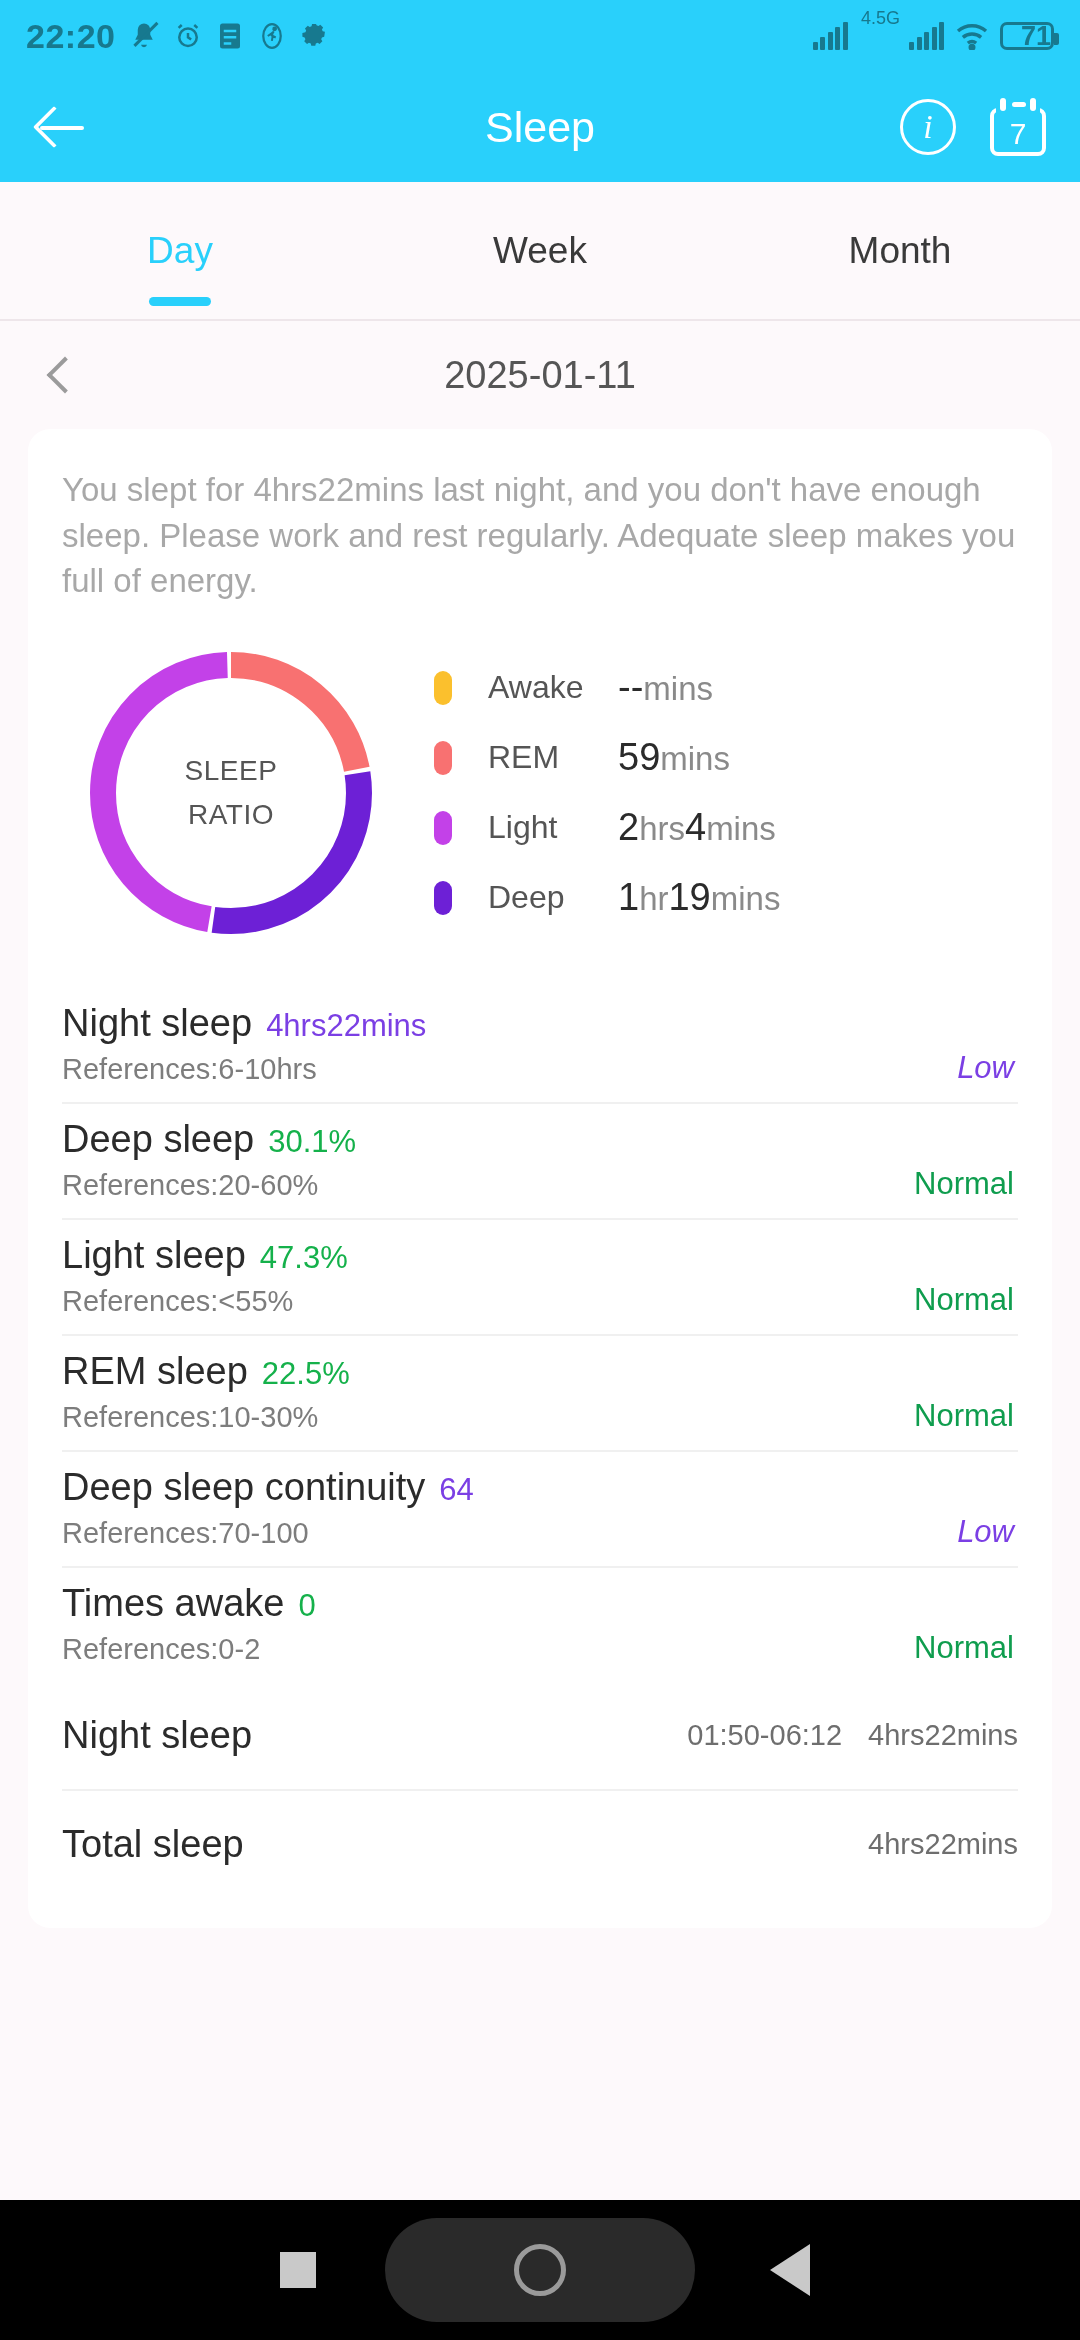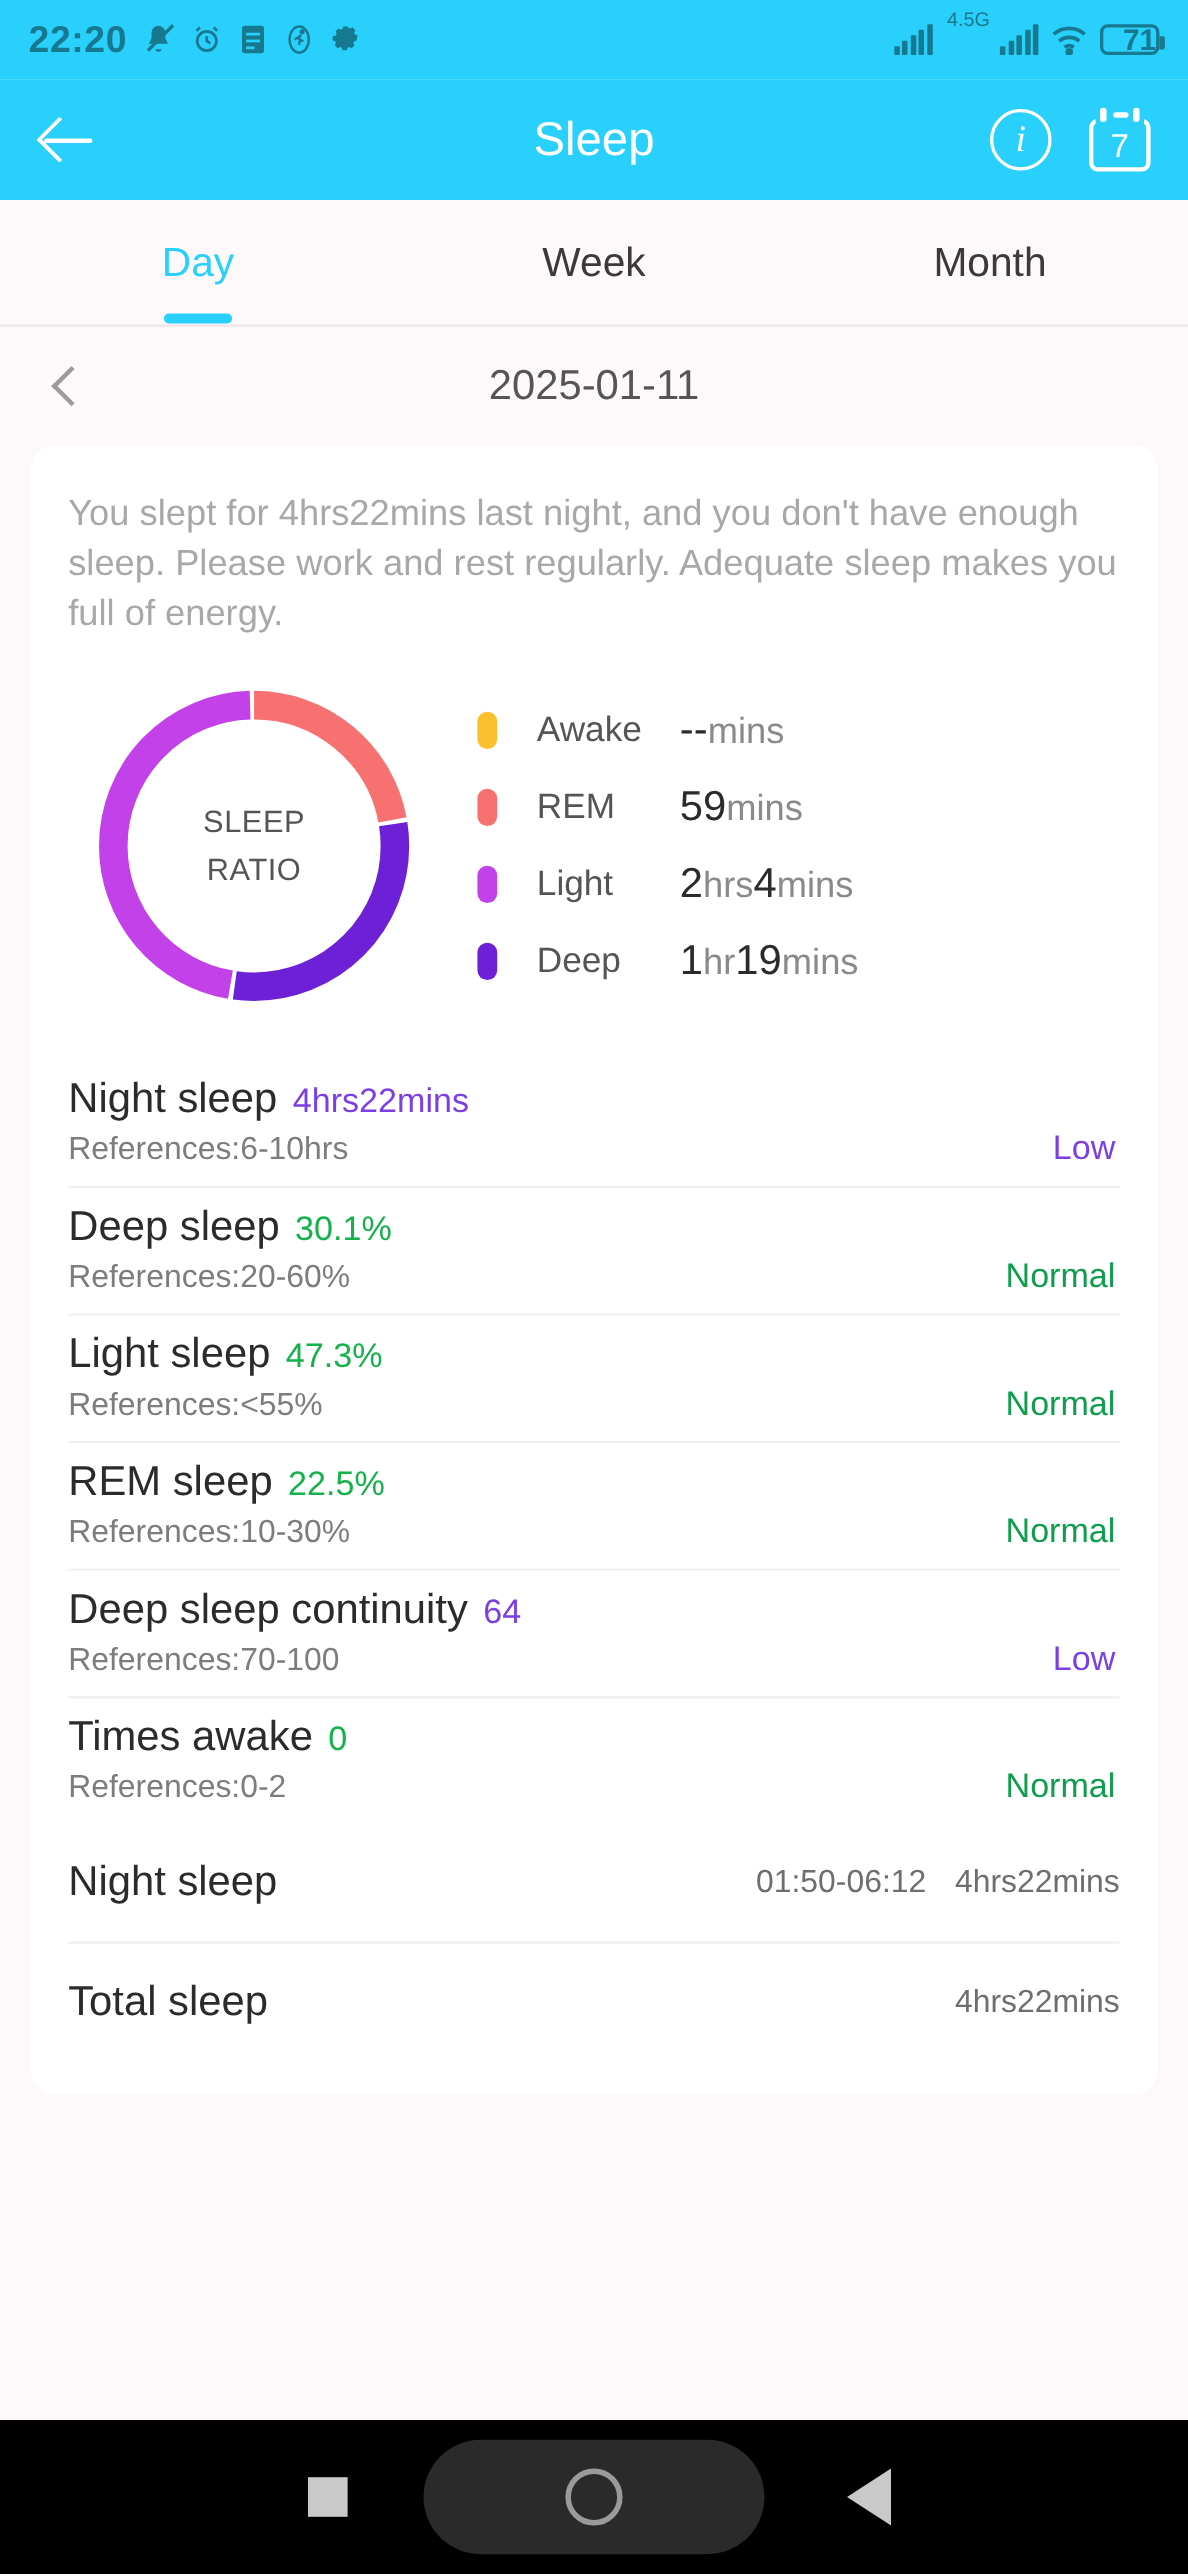--- a/index.html
+++ b/index.html
@@ -57,21 +57,21 @@
   .cal-ico{width:56px;height:58px;position:relative;cursor:pointer;}
   .cal-body{position:absolute;left:0;top:10px;width:56px;height:48px;border:4px solid #fff;border-radius:8px;
     display:flex;align-items:center;justify-content:center;}
   .cal-body span{font-size:30px;line-height:1;position:relative;top:2px;}
   .cal-ico .pin{position:absolute;top:0;width:6px;height:13px;background:#fff;border-radius:3px;}
   .cal-ico .pin.l{left:10px;} .cal-ico .pin.r{right:10px;}
   .cal-ico .bar{position:absolute;top:4px;left:22px;width:14px;height:5px;background:#fff;border-radius:3px;}
   .cal-mask{position:absolute;top:8px;left:6px;width:44px;height:8px;background:#29d0fb;}
 
   
-  .tabs{display:flex;background:#fdf9fb;height:115px;align-items:center;
+  .tabs{display:flex;background:#fdf9fb;height:139px;align-items:center;
     border-bottom:2px solid #eee6ea;position:relative;}
   .tab{flex:1;text-align:center;font-size:37px;color:#3a3a3a;cursor:pointer;position:relative;}
   .tab.active{color:#29d0fb;}
   .tab.active:after{content:"";position:absolute;left:50%;transform:translateX(-50%);
     bottom:-34px;width:62px;height:9px;background:#29d0fb;border-radius:5px;}
 
   
   .daterow{height:108px;display:flex;align-items:center;justify-content:center;position:relative;}
   .chev-left{position:absolute;left:52px;width:26px;height:26px;
     border-left:4px solid #9b9b9b;border-bottom:4px solid #9b9b9b;transform:rotate(45deg);cursor:pointer;}
@@ -102,21 +102,21 @@
   
   .metrics{margin-top:40px;}
   .metric{padding:14px 0 16px 0;border-bottom:2px solid #f0f0f0;position:relative;}
   .metric:last-child{border-bottom:none;}
   .m-title{font-size:38px;color:#2b2b2b;display:flex;align-items:baseline;}
   .m-value{font-size:31px;margin-left:14px;}
   .m-value.purple{color:#7b3fe4;}
   .m-value.green{color:#15b14b;}
   .m-ref{font-size:29px;color:#7d7d7d;margin-top:8px;}
   .m-status{position:absolute;right:4px;bottom:16px;font-size:31px;}
-  .m-status.low{color:#7b3fe4;}
+  .m-status.low{color:#7b3fe4;font-style:italic;}
   .m-status.normal{color:#0f9d4e;margin-top:40px;}
 
   
   .srow{display:flex;align-items:center;padding:32px 0;border-bottom:2px solid #f0f0f0;}
   .srow:last-child{border-bottom:none;}
   .srow .s-label{font-size:38px;color:#2b2b2b;}
   .srow .s-right{margin-left:auto;font-size:29px;color:#6e6e6e;display:flex;gap:26px;}
 
   
   .navbar{position:absolute;left:0;bottom:0;width:1080px;height:140px;background:#000;

